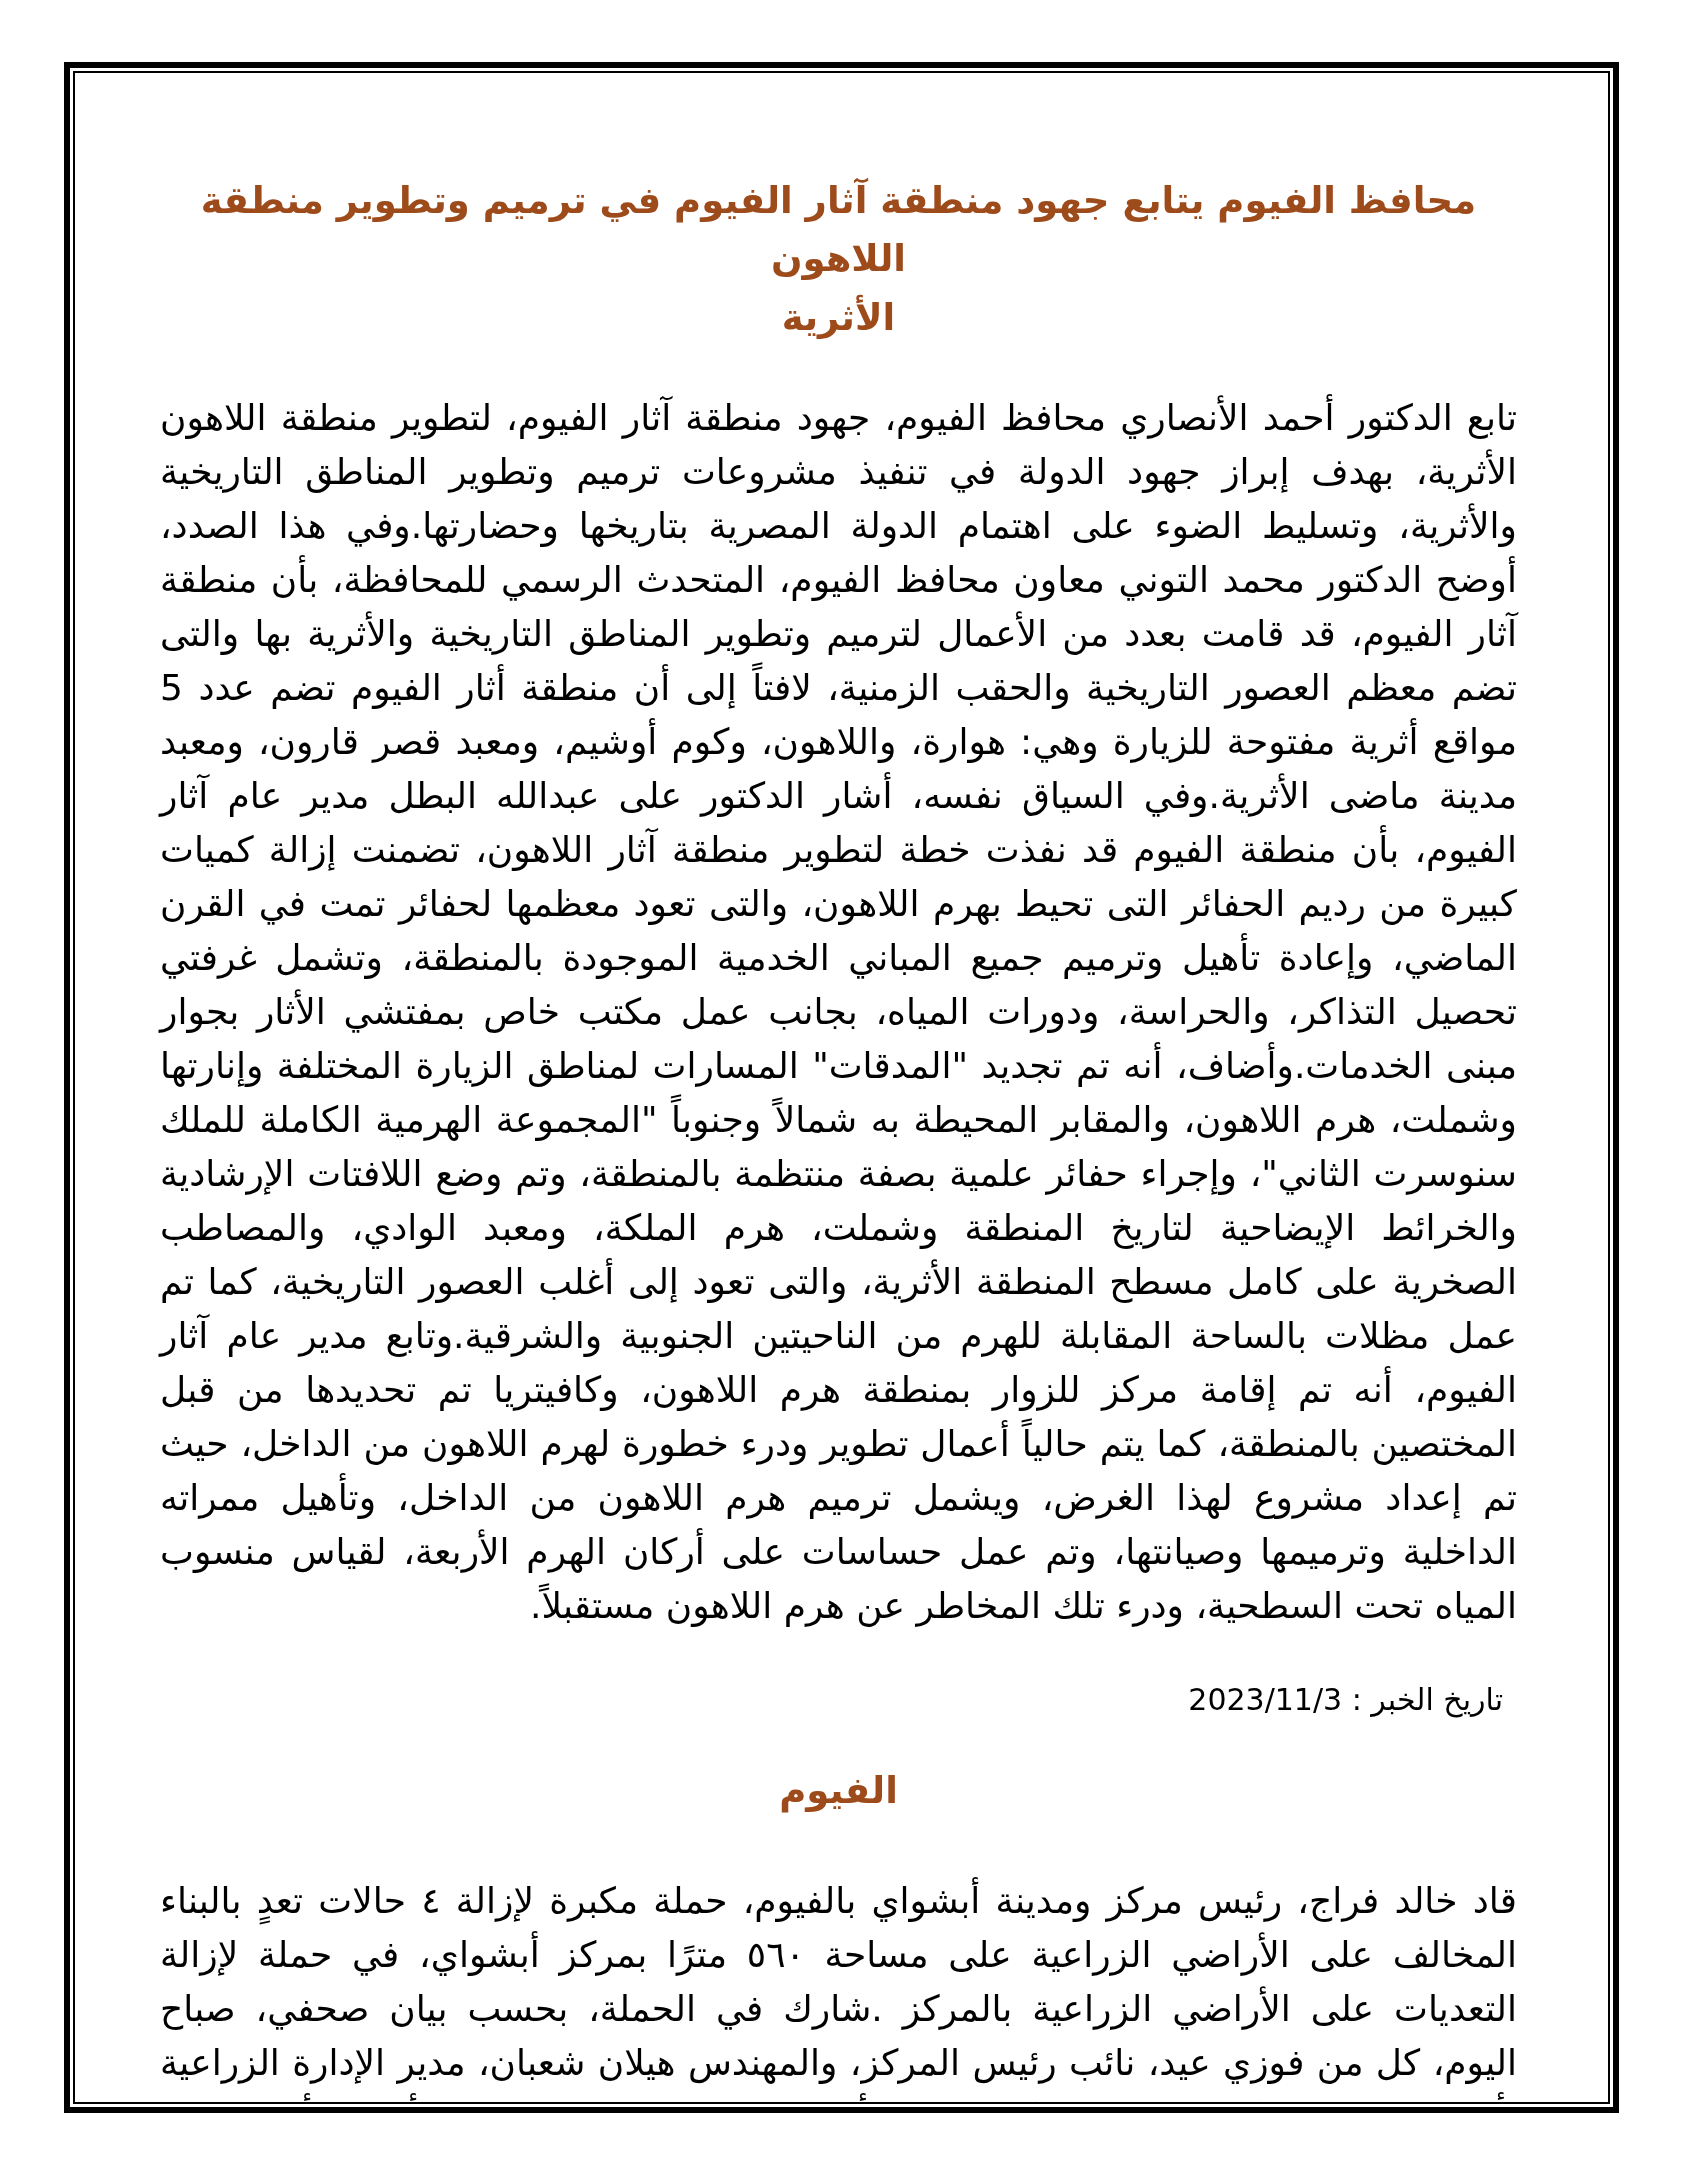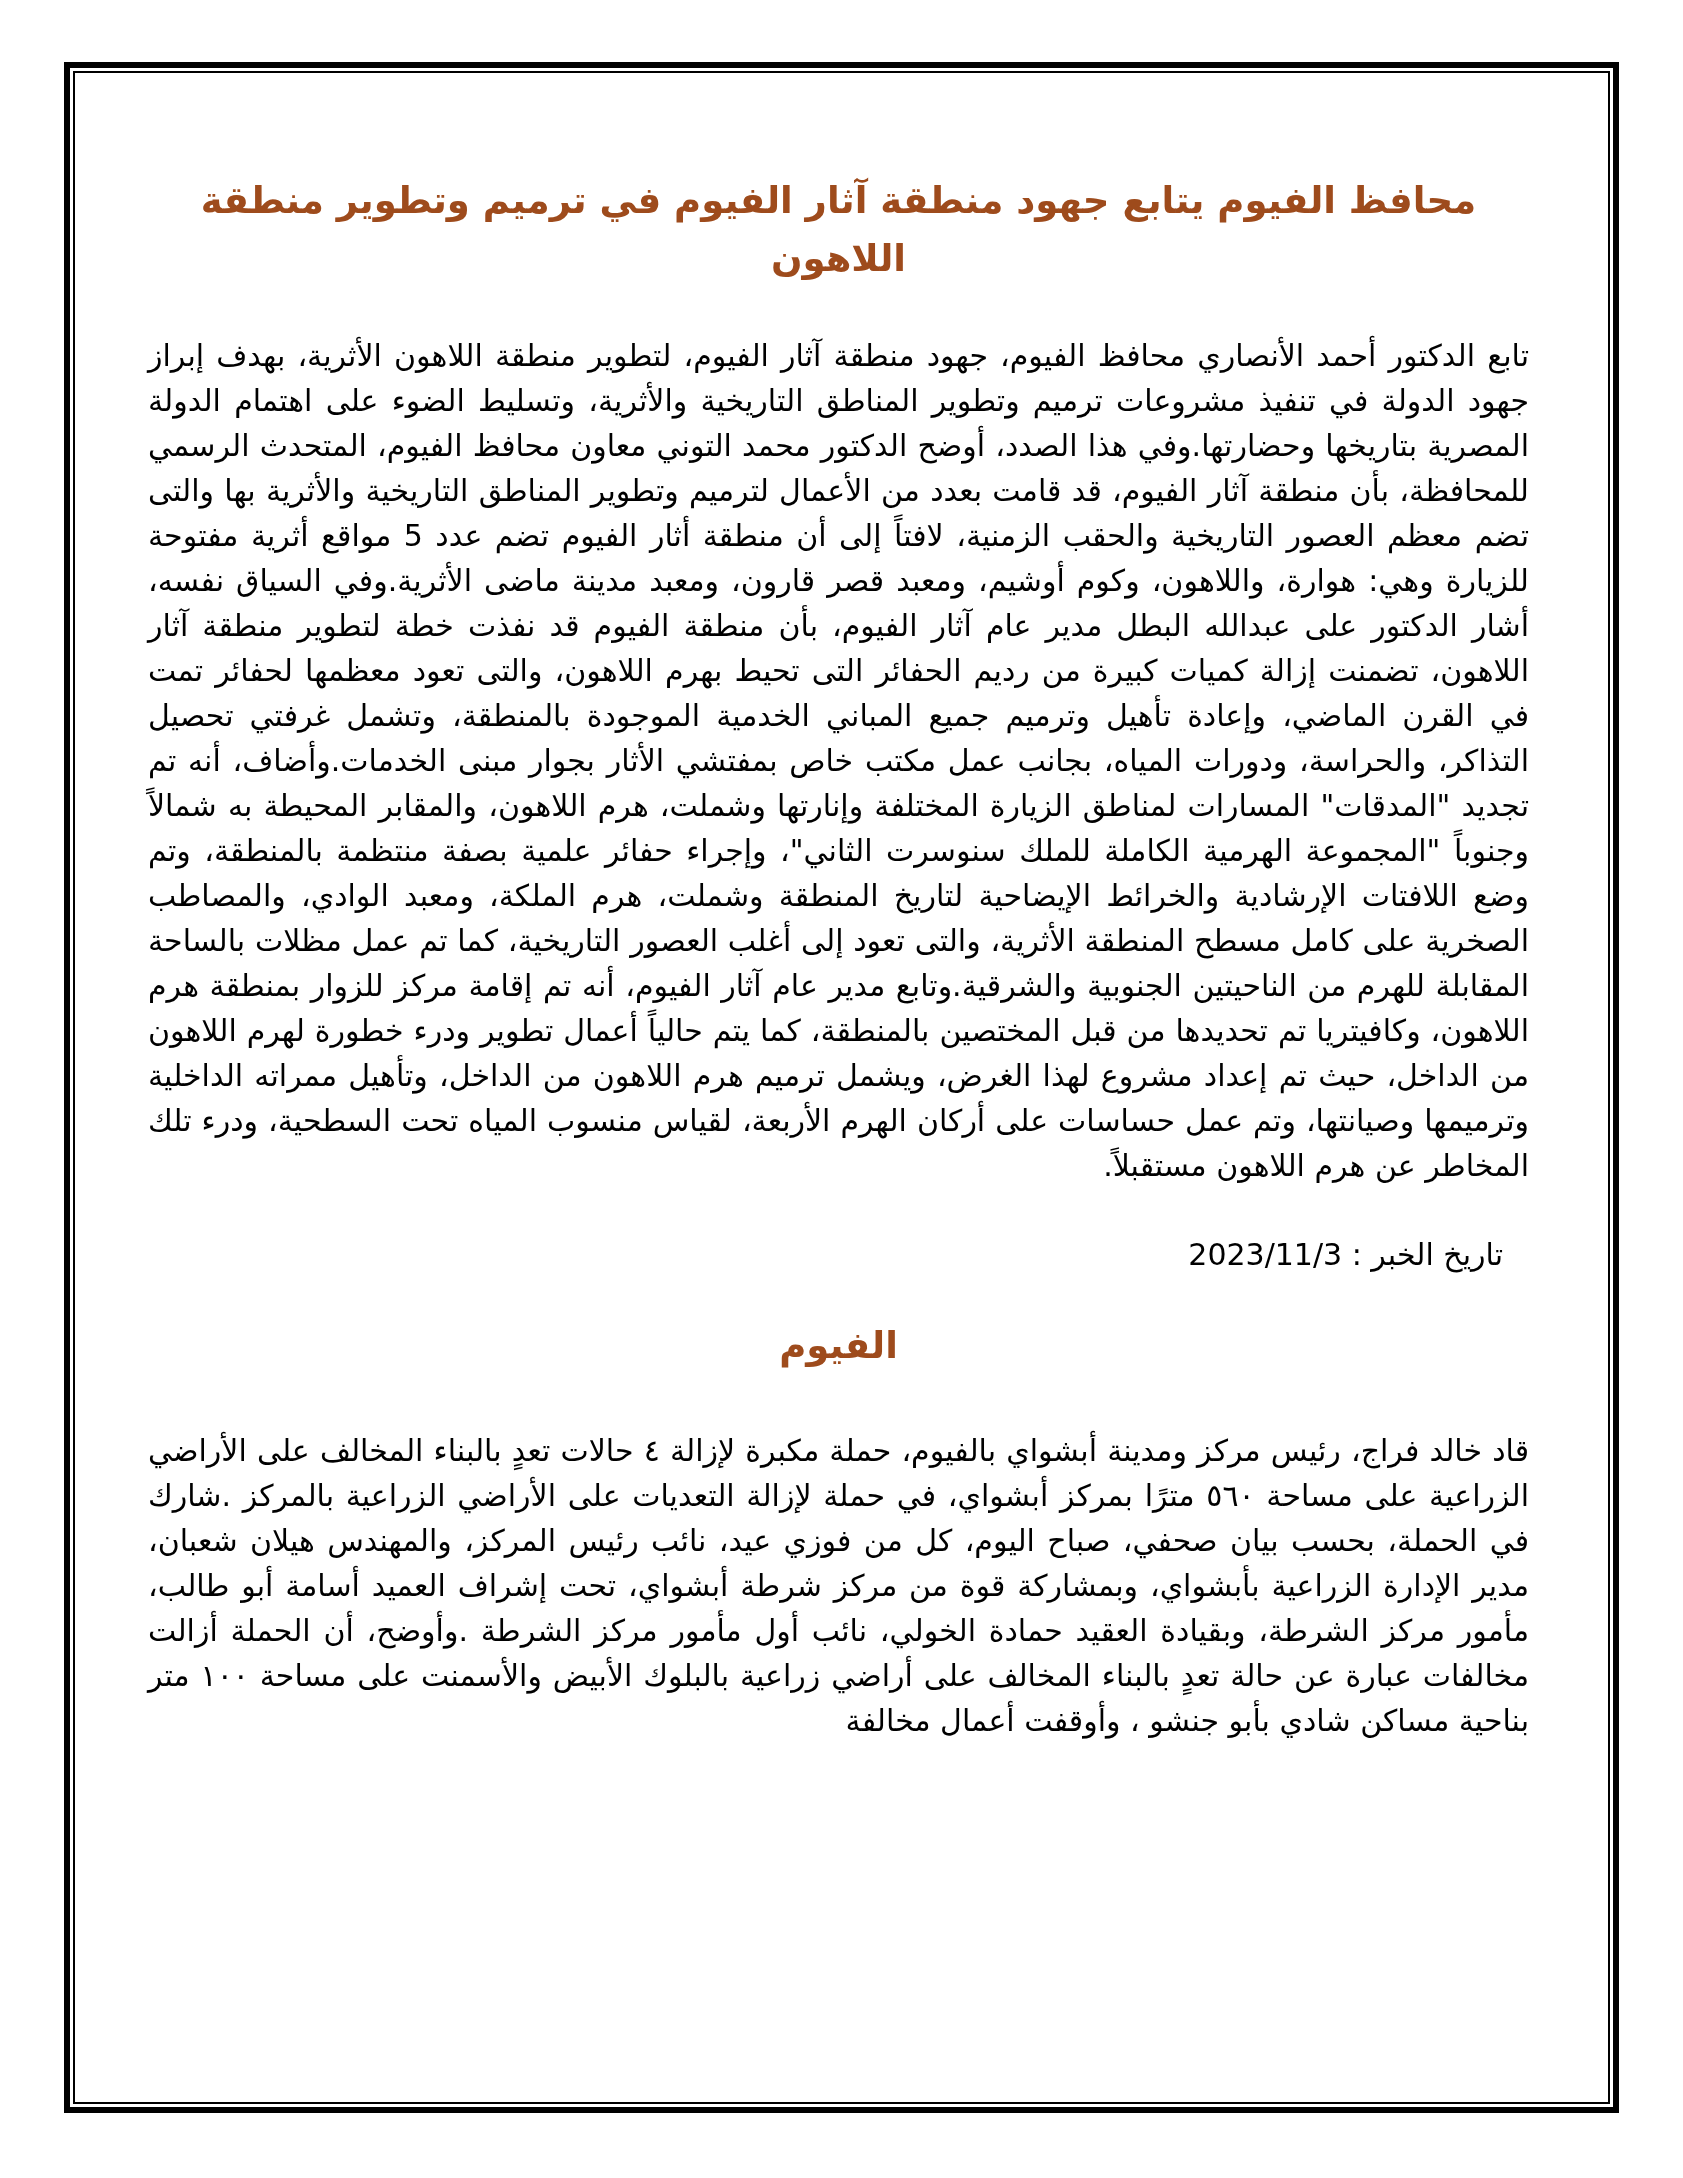--- a/index.html
+++ b/index.html
@@ -41,45 +41,46 @@
     font-size: 37px;
     font-weight: bold;
     text-align: center;
     line-height: 1.58;
     margin: 0 0 44px 0;
   }
   .article-title .title-line {
     display: block;
   }
   .article-body {
-    font-size: 30px;
+    font-size: 36px;
     line-height: 1.5;
     text-align: justify;
     text-justify: inter-word;
-    margin: 4px;
+    margin: 16px;
   }
   .meta-block {
     margin: 44px 30px 0 0;
     font-size: 30px;
     line-height: 1.5;
     text-align: right;
   }
   .title-2 {
     margin: 40px 0 53px 0;
   }
 </style>
 </head>
 <body>
 
 <div class="frame-outer">
   <div class="frame-inner">
     <div class="content" dir="rtl" lang="ar">
 
       <h1 class="article-title">
         <span class="title-line">محافظ الفيوم يتابع جهود منطقة آثار الفيوم في ترميم وتطوير منطقة اللاهون</span>
+        <span class="title-line">الأثرية</span>
       </h1>
 
       <p class="article-body">تابع الدكتور أحمد الأنصاري محافظ الفيوم، جهود منطقة آثار الفيوم، لتطوير منطقة اللاهون الأثرية، بهدف إبراز جهود الدولة في تنفيذ مشروعات ترميم وتطوير المناطق التاريخية والأثرية، وتسليط الضوء على اهتمام الدولة المصرية بتاريخها وحضارتها.وفي هذا الصدد، أوضح الدكتور محمد التوني معاون محافظ الفيوم، المتحدث الرسمي للمحافظة، بأن منطقة آثار الفيوم، قد قامت بعدد من الأعمال لترميم وتطوير المناطق التاريخية والأثرية بها والتى تضم معظم العصور التاريخية والحقب الزمنية، لافتاً إلى أن منطقة أثار الفيوم تضم عدد 5 مواقع أثرية مفتوحة للزيارة وهي: هوارة، واللاهون، وكوم أوشيم، ومعبد قصر قارون، ومعبد مدينة ماضى الأثرية.وفي السياق نفسه، أشار الدكتور على عبدالله البطل مدير عام آثار الفيوم، بأن منطقة الفيوم قد نفذت خطة لتطوير منطقة آثار اللاهون، تضمنت إزالة كميات كبيرة من رديم الحفائر التى تحيط بهرم اللاهون، والتى تعود معظمها لحفائر تمت في القرن الماضي، وإعادة تأهيل وترميم جميع المباني الخدمية الموجودة بالمنطقة، وتشمل غرفتي تحصيل التذاكر، والحراسة، ودورات المياه، بجانب عمل مكتب خاص بمفتشي الأثار بجوار مبنى الخدمات.وأضاف، أنه تم تجديد "المدقات" المسارات لمناطق الزيارة المختلفة وإنارتها وشملت، هرم اللاهون، والمقابر المحيطة به شمالاً وجنوباً "المجموعة الهرمية الكاملة للملك سنوسرت الثاني"، وإجراء حفائر علمية بصفة منتظمة بالمنطقة، وتم وضع اللافتات الإرشادية والخرائط الإيضاحية لتاريخ المنطقة وشملت، هرم الملكة، ومعبد الوادي، والمصاطب الصخرية على كامل مسطح المنطقة الأثرية، والتى تعود إلى أغلب العصور التاريخية، كما تم عمل مظلات بالساحة المقابلة للهرم من الناحيتين الجنوبية والشرقية.وتابع مدير عام آثار الفيوم، أنه تم إقامة مركز للزوار بمنطقة هرم اللاهون، وكافيتريا تم تحديدها من قبل المختصين بالمنطقة، كما يتم حالياً أعمال تطوير ودرء خطورة لهرم اللاهون من الداخل، حيث تم إعداد مشروع لهذا الغرض، ويشمل ترميم هرم اللاهون من الداخل، وتأهيل ممراته الداخلية وترميمها وصيانتها، وتم عمل حساسات على أركان الهرم الأربعة، لقياس منسوب المياه تحت السطحية، ودرء تلك المخاطر عن هرم اللاهون مستقبلاً.</p>
 
       <div class="meta-block">
         <div class="meta-line">تاريخ الخبر : 2023/11/3</div>
       </div>
 
       <h1 class="article-title title-2">
         <span class="title-line">الفيوم</span>

